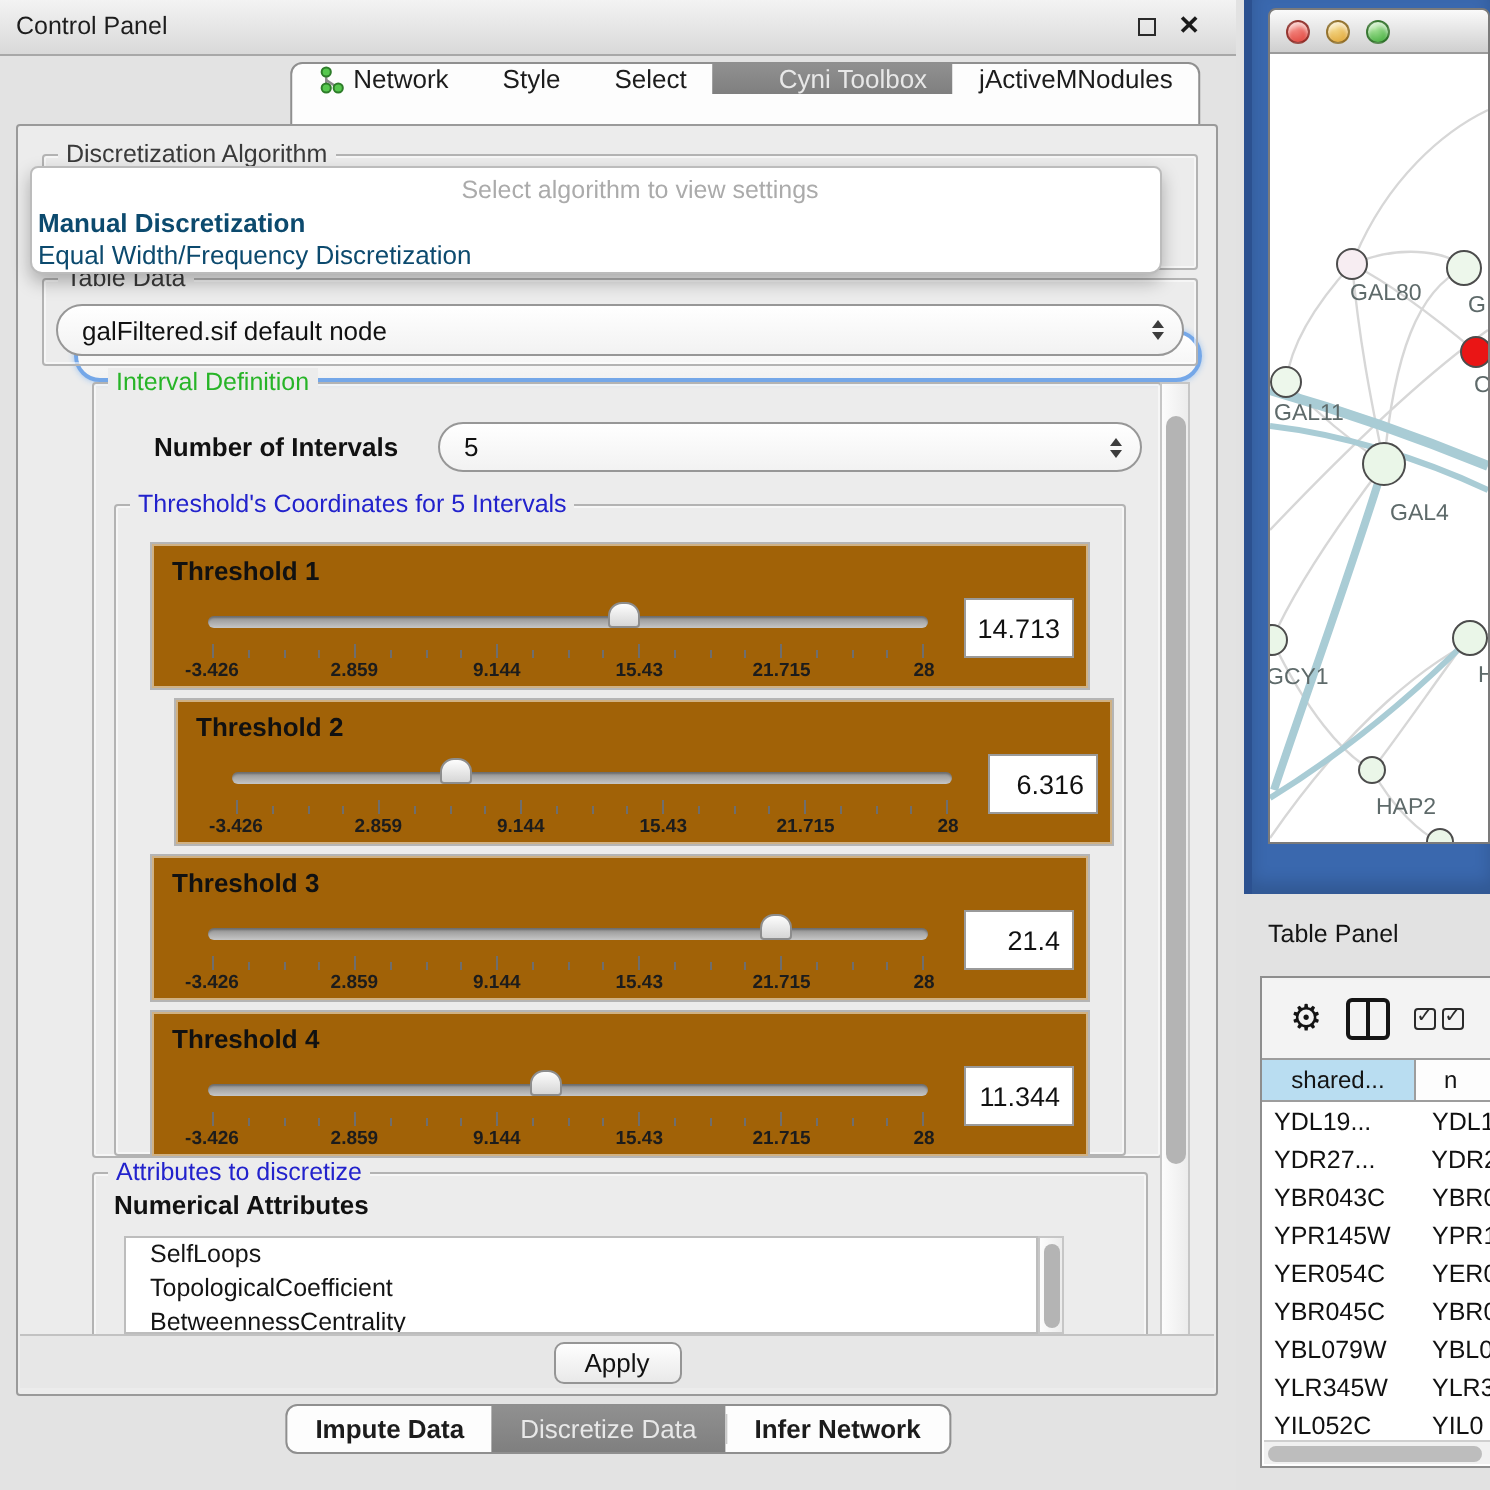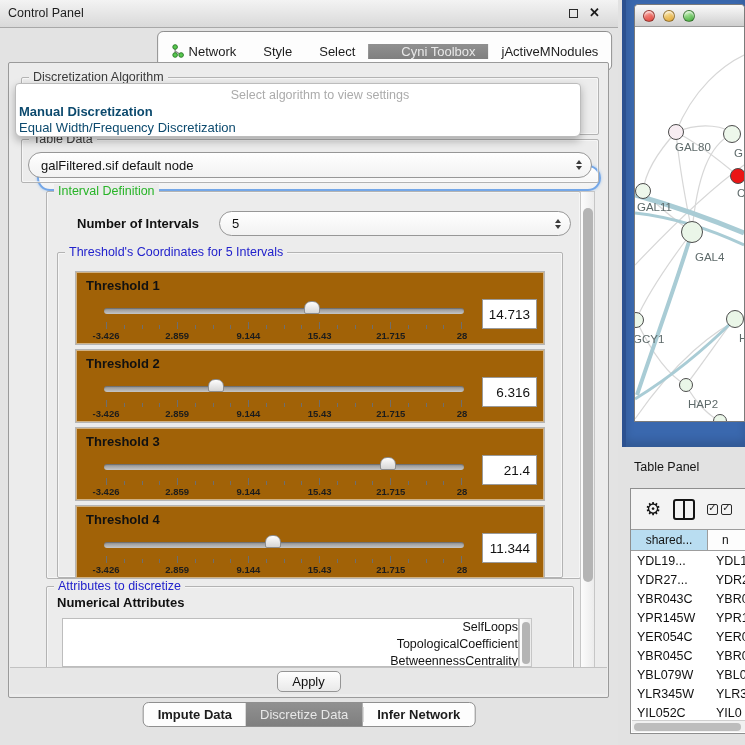--- a/index.html
+++ b/index.html
@@ -8,21 +8,21 @@
   #screen { position:absolute; inset:0; width:745px; height:745px; }
 
   
   .titlebar { position:absolute; left:0; top:0; width:618px; height:28px;
     background:linear-gradient(#f3f3f3,#d9d9d9); border-bottom:1px solid #a8a8a8; }
   .titlebar .wtitle { position:absolute; left:8px; top:6px; font-size:12.5px; color:#1d1d1d; }
   .float-ic { position:absolute; right:40px; top:9px; width:9px; height:9px; border:1.5px solid #2a2a2a; background:transparent; }
   .close-ic { position:absolute; right:18px; top:5px; font-size:13px; font-weight:bold; color:#1a1a1a; }
 
   .tabstrip { position:absolute; top:31px; left:50%; transform:translateX(-50%); height:40px;
-    background:#fdfdfd; border:1px solid #8f8f8f; border-radius:6px; display:flex; align-items:center; overflow:hidden;margin-left:12px; }
+    background:#fdfdfd; border:1px solid #8f8f8f; border-radius:6px; display:flex; align-items:flex-start; overflow:hidden; }
   .tabstrip .tab { display:flex; align-items:center; gap:5px; padding:0 13px; font-size:13px; color:#1c1c1c; white-space:nowrap; }
   .tabstrip .sep { width:1px; background:#c9c9c9; margin:4px 0; }
   .tabstrip .tab.sel { background:linear-gradient(#909090,#7f7f7f); color:#e8e8e8;padding-left:33px; }
   .left-strip { position:absolute; left:0; top:29px; width:618px; height:716px; background:#e3e3e3; }
 
   .mainpanel { position:absolute; left:8px; top:62px; width:601px; height:636px;
     background:#ececec; border:1px solid #9a9a9a; border-radius:2px; }
 
   .group { position:absolute; border:1px solid #b3b3b3; border-radius:2px;
     box-shadow:inset 0 0 0 1px rgba(255,255,255,.55); }
@@ -234,21 +234,21 @@
               <b style="left: 0%;">-3.426</b>
               <b style="left: 20%;">2.859</b>
               <b style="left: 40%;">9.144</b>
               <b style="left: 60%;">15.43</b>
               <b style="left: 80%;">21.715</b>
               <b style="left: 100%;">28</b>
             </div>
           <div class="tvalue">14.713</div>
         </div>
 
-        <div class="threshold-block" style="top:96px;">
+        <div class="threshold-block" style="top:96px;margin-left:12px;">
           <span class="tlabel">Threshold 2</span>
           <div class="slider">
               <div class="track"></div>
               <div class="handle" style="left: calc(31% - 8px);"></div>
             </div>
           <div class="ticks">
               <i class="mj"></i>
               <i></i>
               <i></i>
               <i></i>
@@ -356,21 +356,21 @@
               <b style="left: 40%;">9.144</b>
               <b style="left: 60%;">15.43</b>
               <b style="left: 80%;">21.715</b>
               <b style="left: 100%;">28</b>
             </div>
           <div class="tvalue">11.344</div>
         </div>
       </div>
     </div>
 
-    <div class="group" style="left:37px;top:523px;width:528px;height:83px;text-align:right;">
+    <div class="group" style="left:37px;top:523px;width:528px;height:83px;">
       <span class="glabel blue">Attributes to discretize</span>
       <div style="position:absolute;left:10px;top:8px;font-size:13px;font-weight:bold;color:#111;">Numerical Attributes</div>
       <div class="attr-list">
           <div class="attr-item">SelfLoops</div>
           <div class="attr-item">TopologicalCoefficient</div>
           <div class="attr-item">BetweennessCentrality</div>
         </div>
       <div class="vsb" style="left:472px;top:31px;width:13px;height:49px;">
         <div class="thumb" style="top:3px;width:8px;height:42px;"></div>
       </div>

